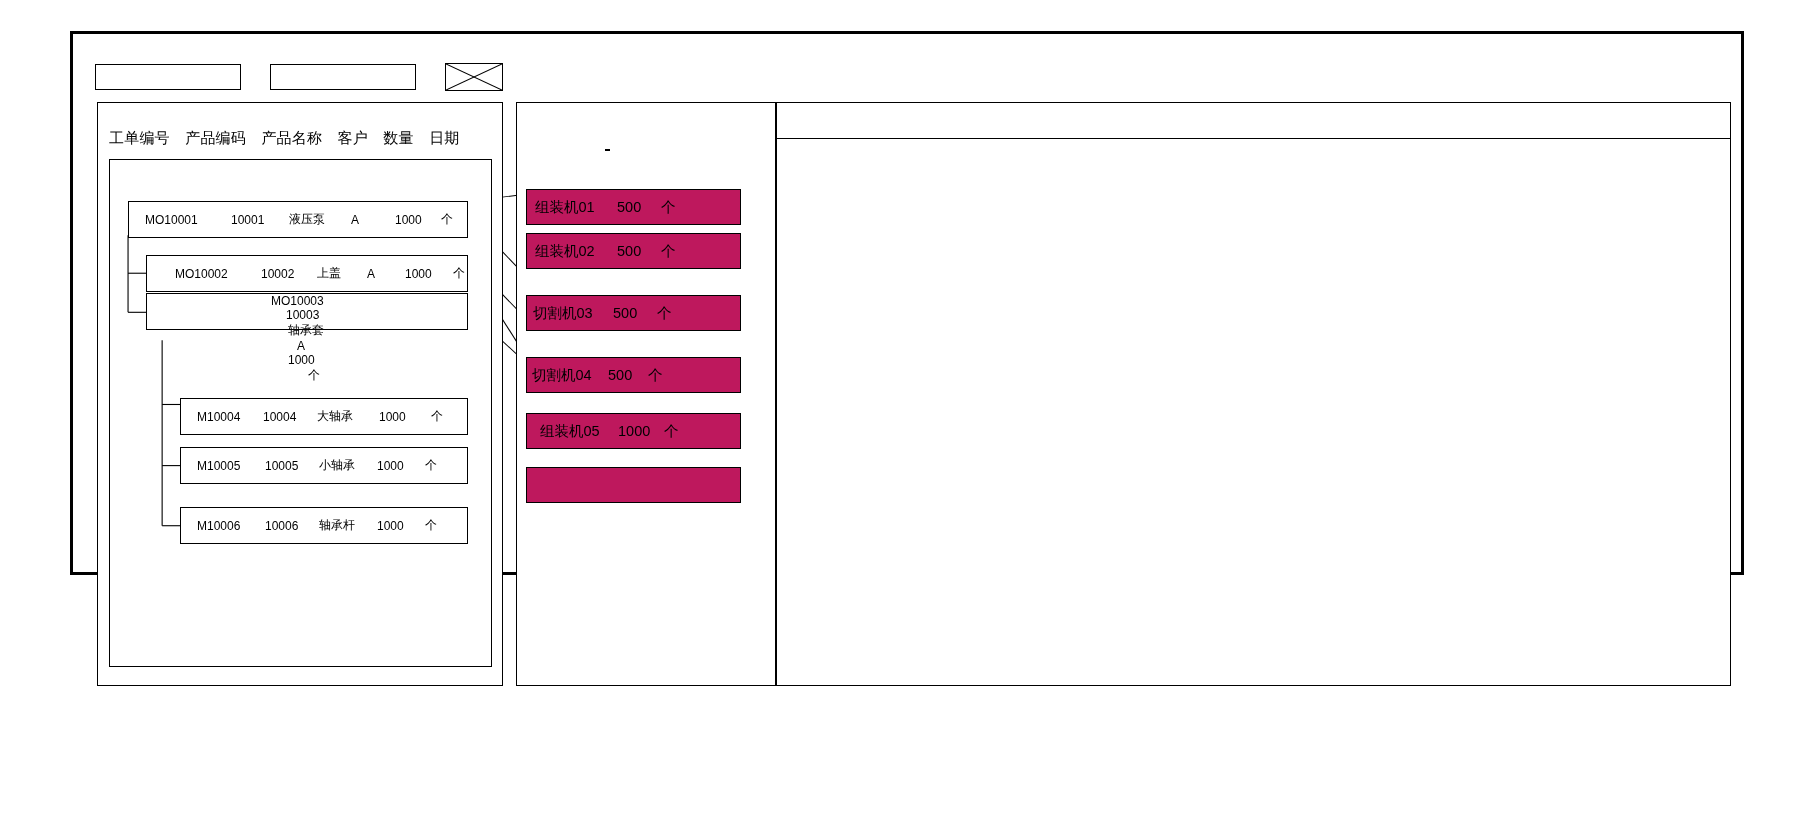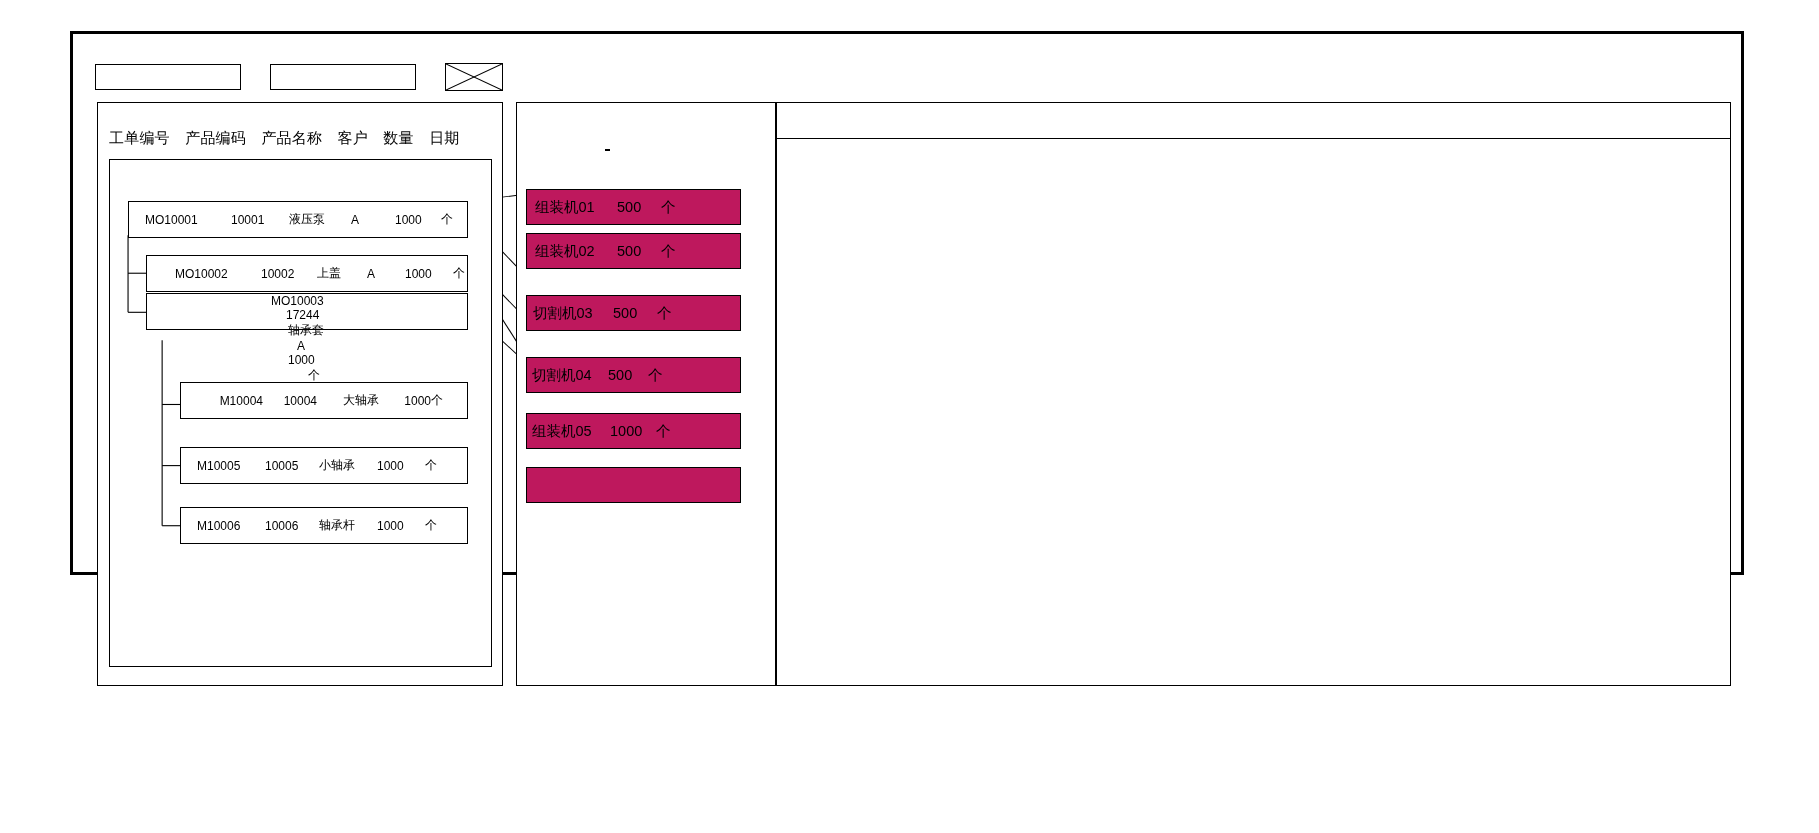--- a/index.html
+++ b/index.html
@@ -285,28 +285,28 @@
             <span class="cell" style="width:86px;margin-left:14px;">MO10002</span>
             <span class="cell" style="width:56px;">10002</span>
             <span class="cell" style="width:50px;">上盖</span>
             <span class="cell" style="width:38px;">A</span>
             <span class="cell" style="width:48px;">1000</span>
             <span class="cell">个</span>
           </div>
 
           <div class="node" style="left:36px; top:133px; width:322px; height:37px; padding-left:14px;flex-direction:column;">
             <span class="cell" style="width:86px;">MO10003</span>
-            <span class="cell" style="width:56px;">17244</span>
+            <span class="cell" style="width:56px;">10003</span>
             <span class="cell" style="width:52px;">轴承套</span>
             <span class="cell" style="width:34px;">A</span>
             <span class="cell" style="width:52px;">1000</span>
             <span class="cell">个</span>
           </div>
 
-          <div class="node" style="left:70px; top:222px; width:288px; height:37px; padding-left:16px;text-align:right;">
+          <div class="node" style="left:70px; top:238px; width:288px; height:37px; padding-left:16px;">
             <span class="cell" style="width:66px;">M10004</span>
             <span class="cell" style="width:54px;">10004</span>
             <span class="cell" style="width:62px;">大轴承</span>
             <span class="cell" style="width:52px;">1000</span>
             <span class="cell">个</span>
           </div>
 
           <div class="node" style="left:70px; top:287px; width:288px; height:37px; padding-left:16px;">
             <span class="cell" style="width:68px;">M10005</span>
             <span class="cell" style="width:54px;">10005</span>
@@ -348,21 +348,21 @@
           <span class="m-unit">个</span>
         </div>
 
         <div class="mcard" style="top:254px; padding-left:5px;">
           <span class="m-name" style="width:76px;">切割机04</span>
           <span class="m-qty" style="width:40px;">500</span>
           <span class="m-unit">个</span>
         </div>
 
         <div class="mcard" style="top:310px; padding-left:5px;">
-          <span class="m-name" style="width:78px;">组装机05</span>
+          <span class="m-name" style="width:78px;margin-left:8px;">组装机05</span>
           <span class="m-qty" style="width:46px;">1000</span>
           <span class="m-unit">个</span>
         </div>
 
         <div class="mcard" style="top:364px; padding-left:8px;">
           <span class="m-name"></span>
         </div>
 
       </div>
 

